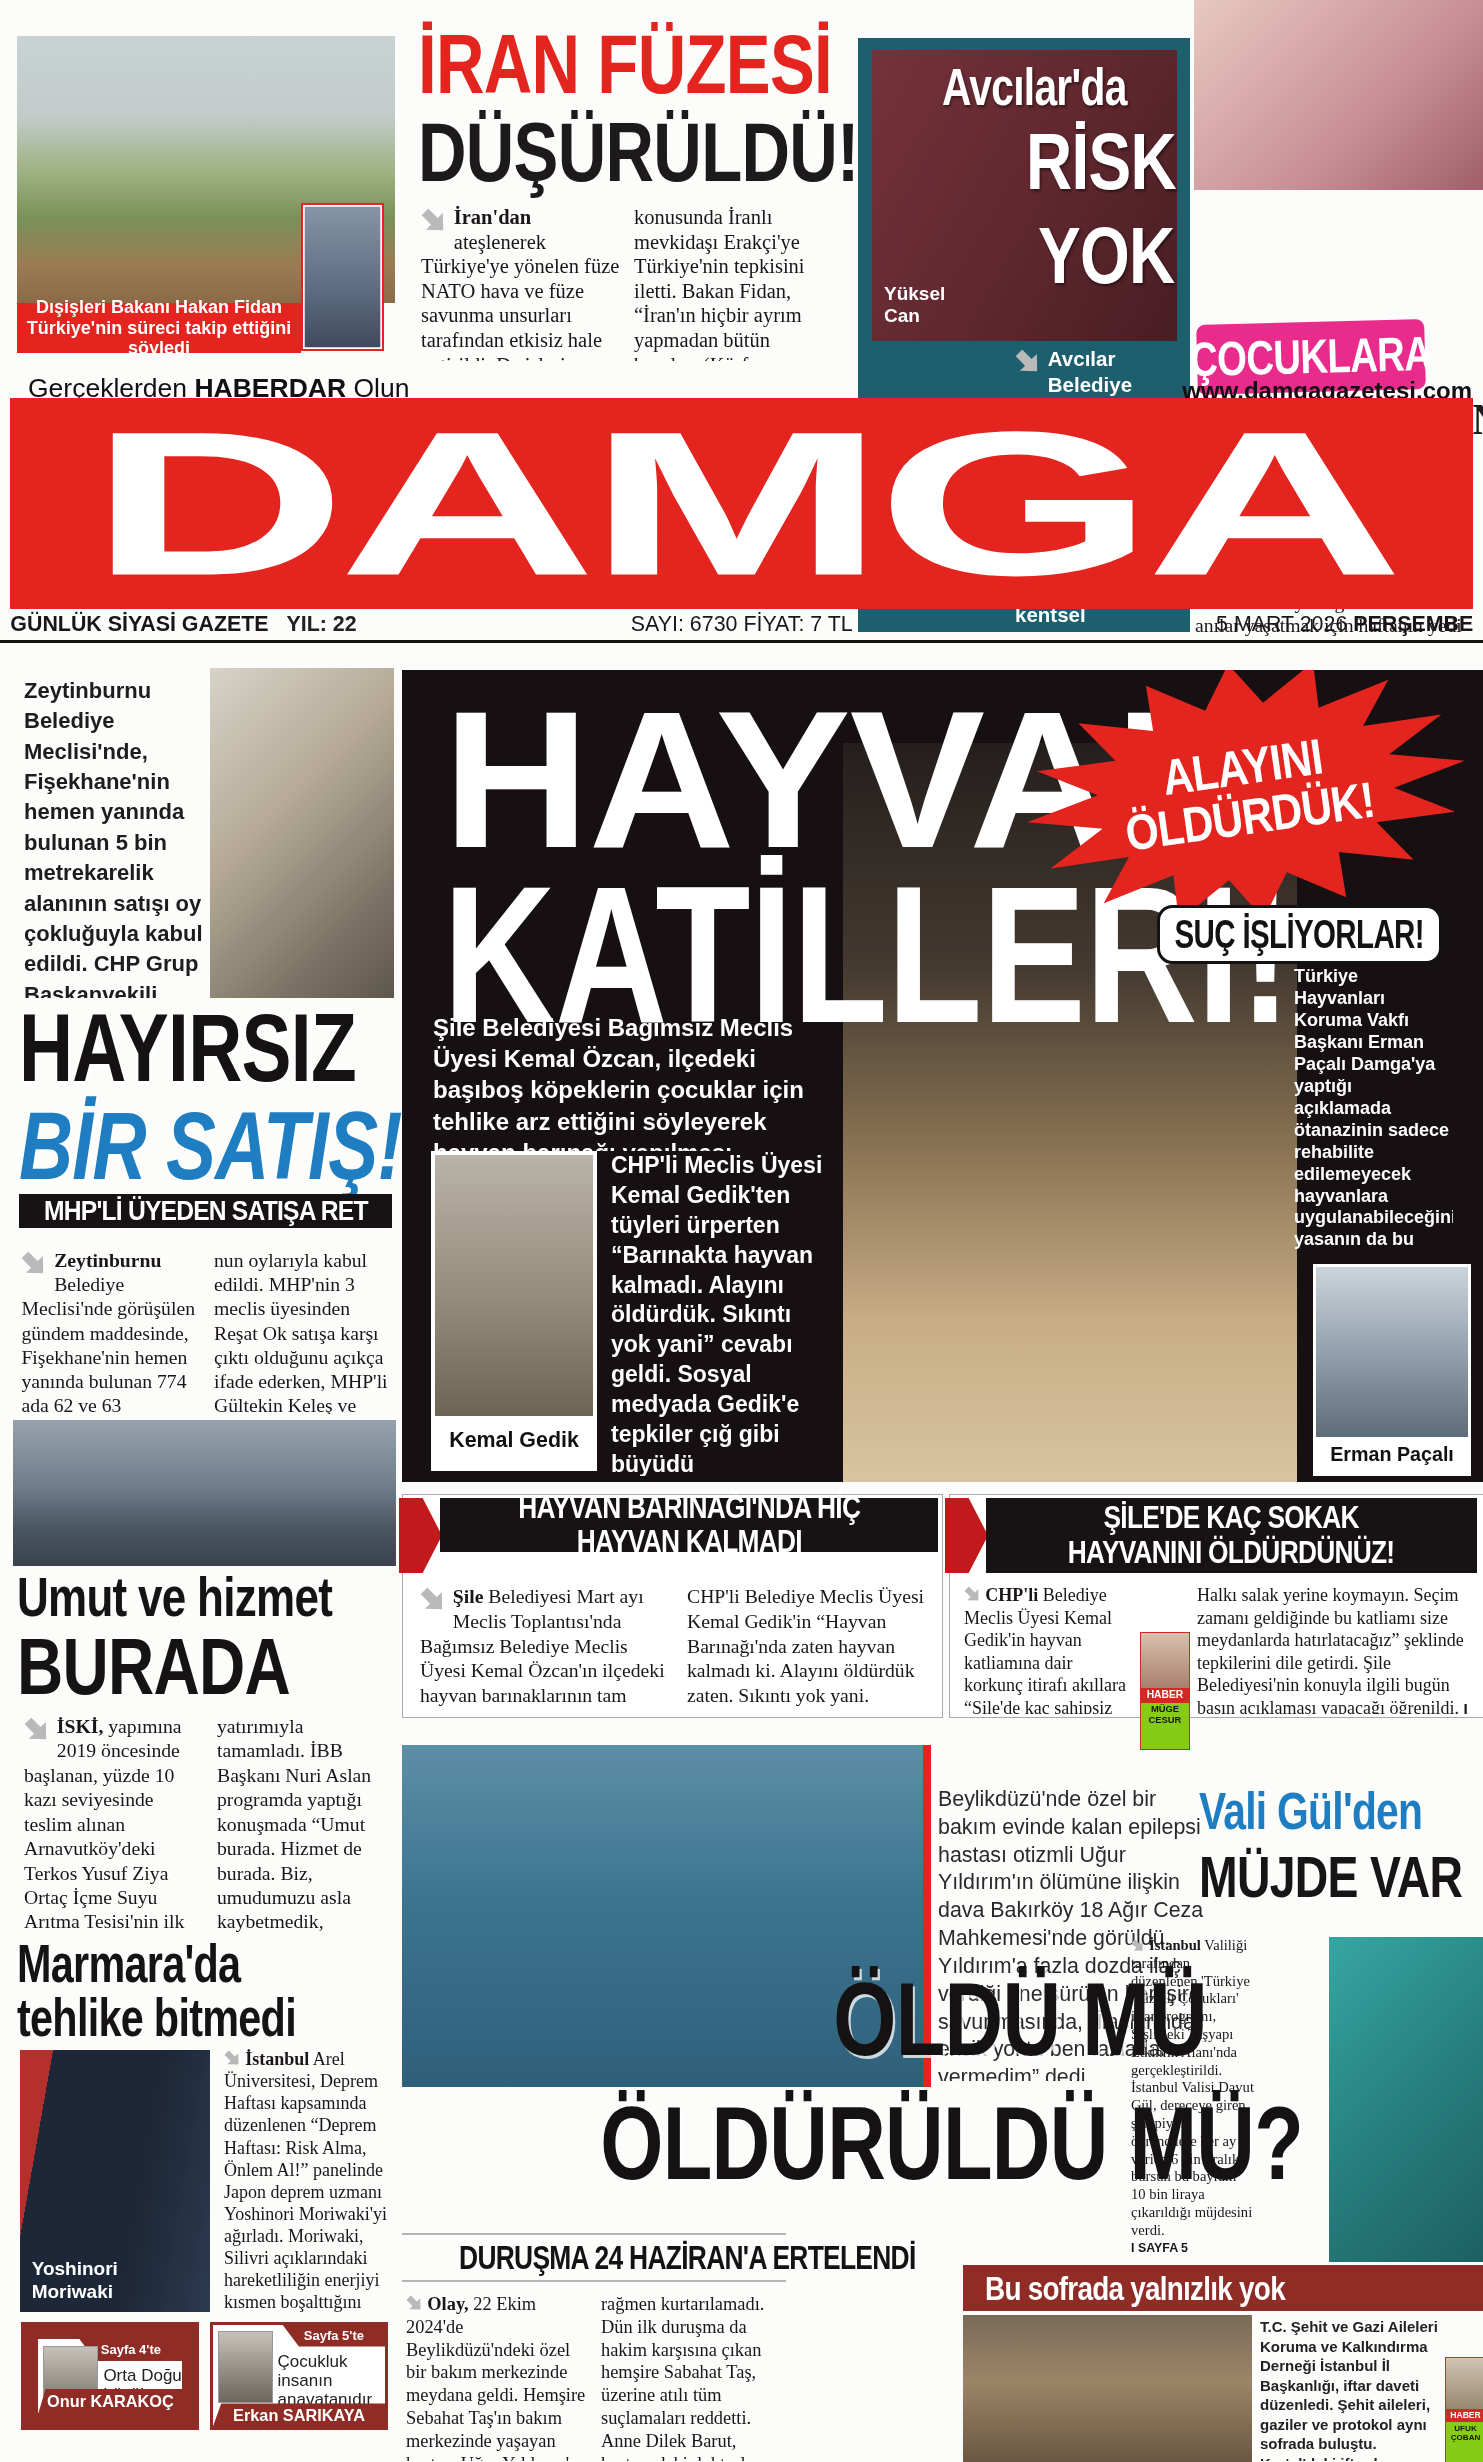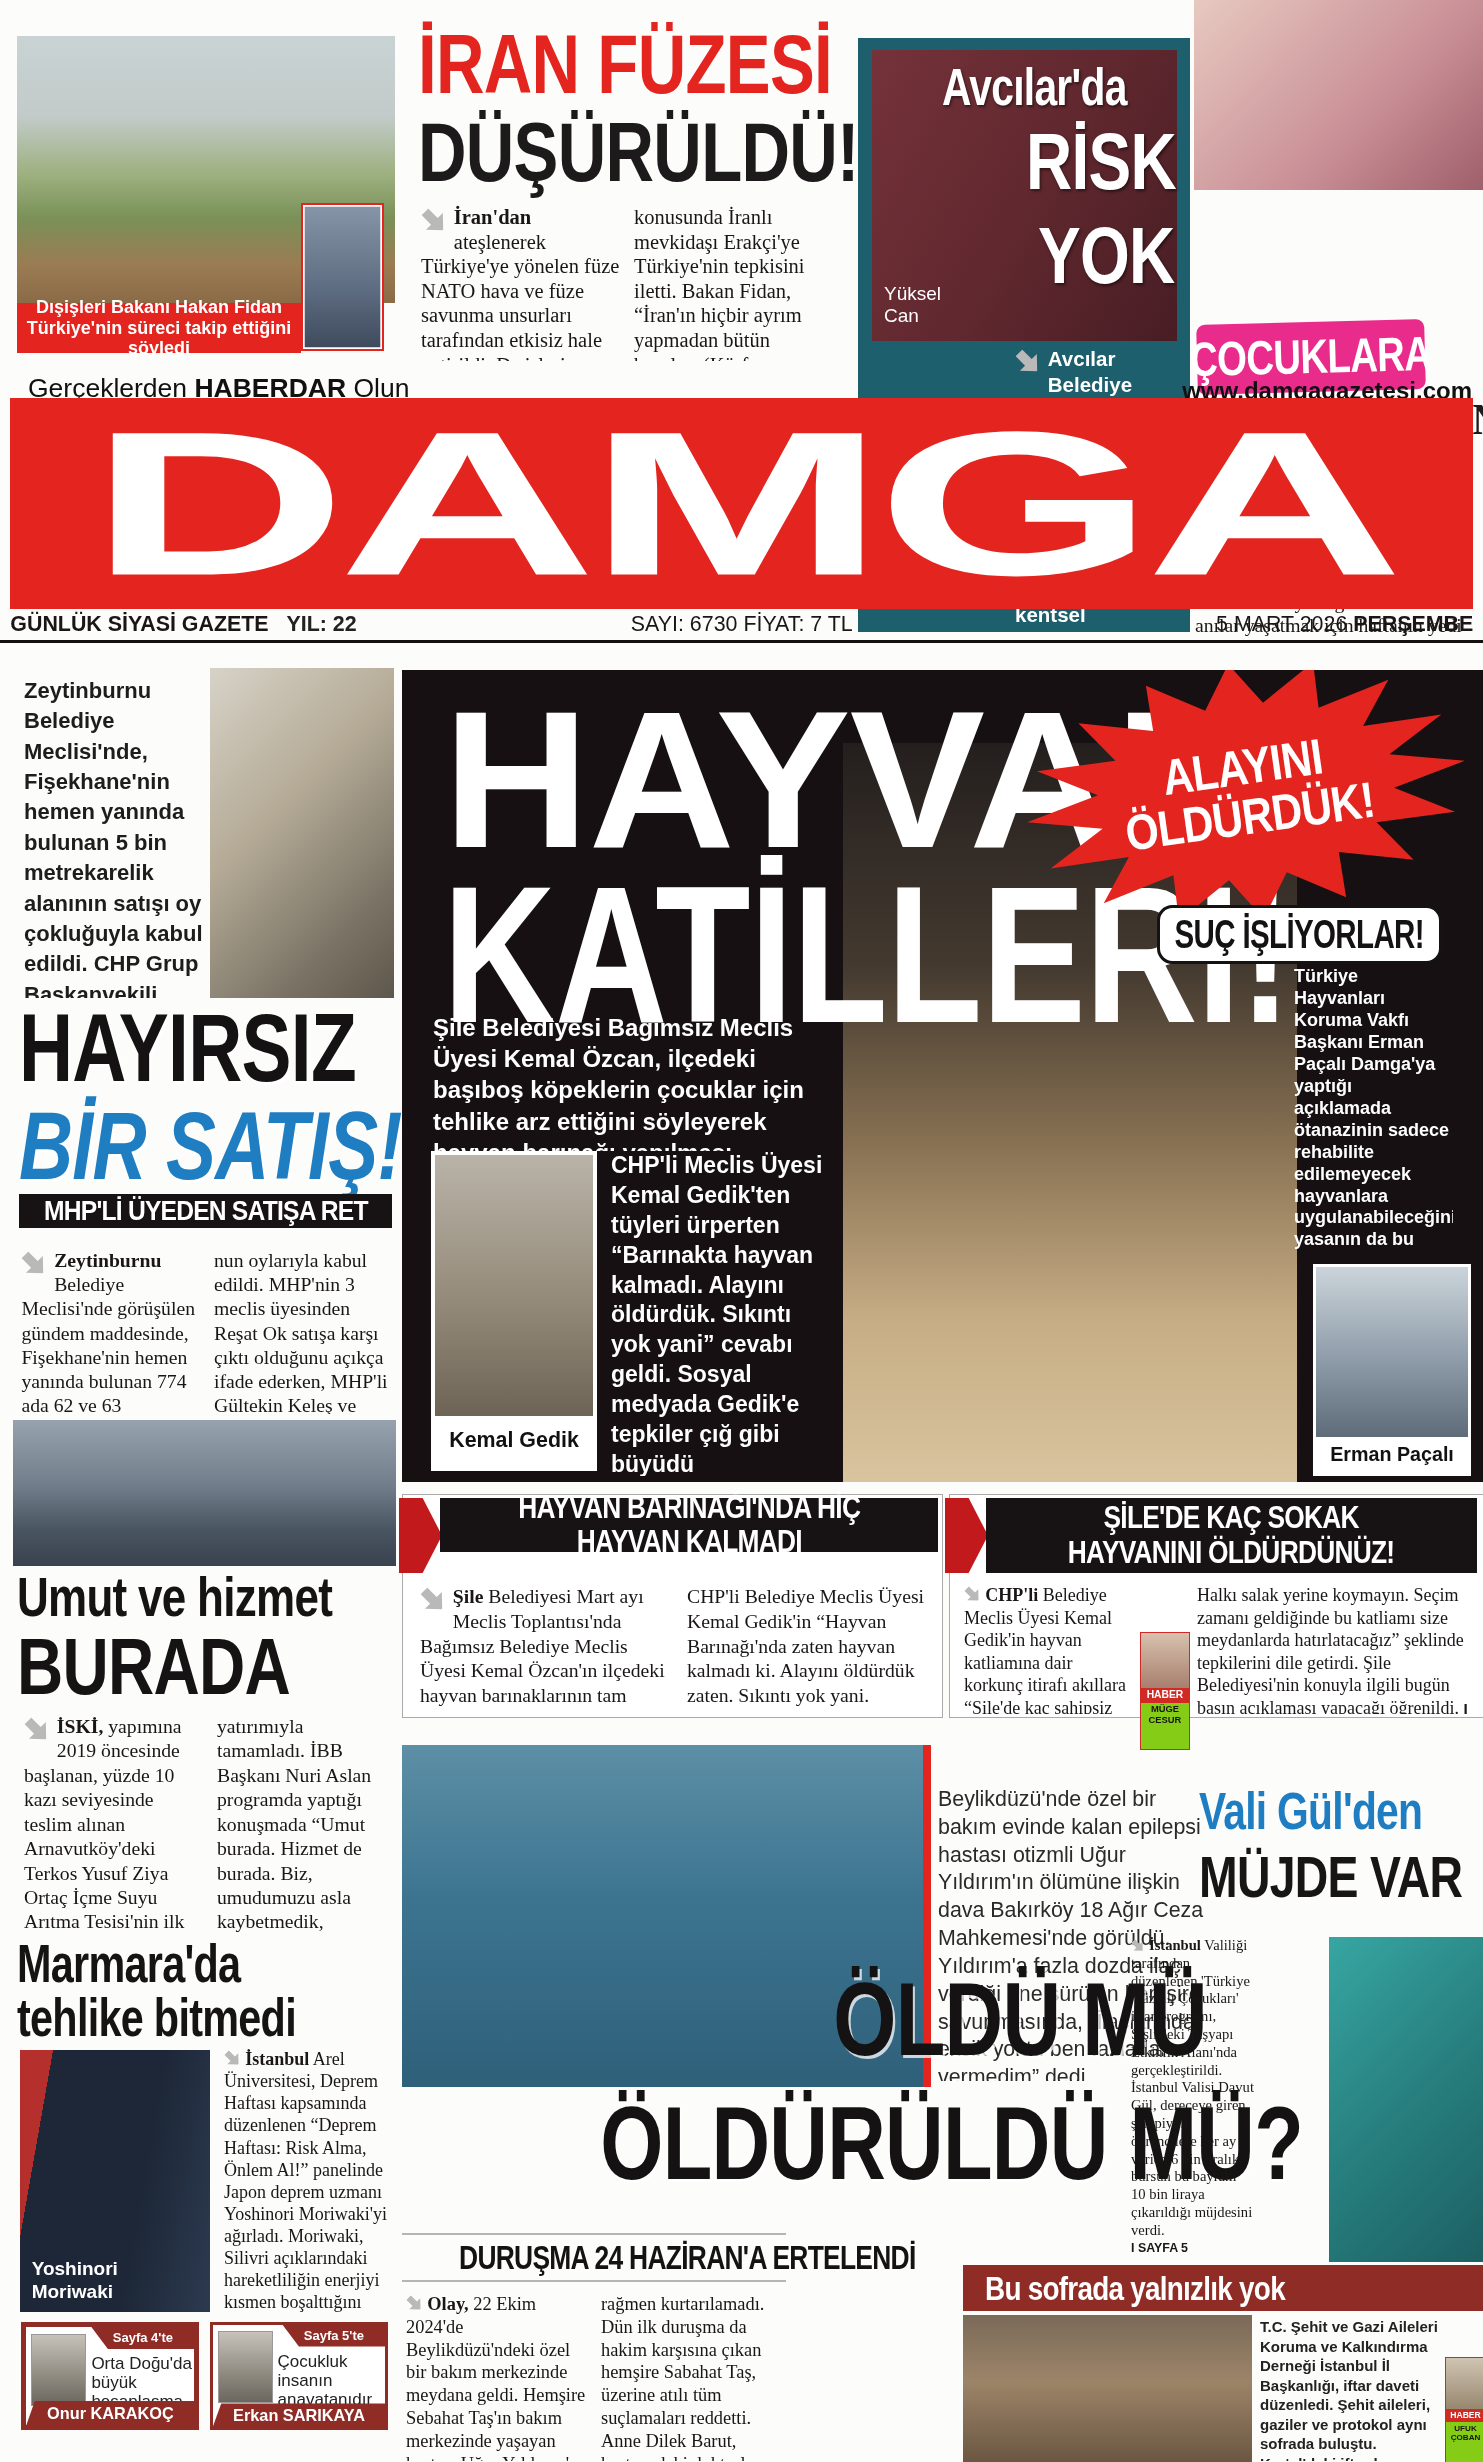--- a/index.html
+++ b/index.html
@@ -68,21 +68,21 @@
   </div>
 
   <div class="abs" style="left:858px;top:38px;width:332px;height:594px;background:#1e5f6e;"></div>
   <div class="abs ph g-avc" style="left:872px;top:50px;width:305px;height:291px;"></div>
   <div class="abs hl" style="left:942px;top:62px;--fs:51px;--sc:.8;color:#fff;text-shadow:1.7px 1.7px 3.4px rgba(0,0,0,.5);">
     <span>Avcılar'da</span></div>
   <div class="abs hl" style="left:1026px;top:122px;--fs:80px;--sc:.8;color:#fff;text-shadow:1.7px 1.7px 3.4px rgba(0,0,0,.5);">
     <span>RİSK</span></div>
   <div class="abs hl" style="left:1038px;top:216px;--fs:80px;--sc:.8;color:#fff;text-shadow:1.7px 1.7px 3.4px rgba(0,0,0,.5);">
     <span>YOK</span></div>
-  <div class="abs" style="left:884px;top:283px;color:#fff;font-weight:400;font-size:19px;line-height:1.15;">
+  <div class="abs" style="left:884px;top:283px;color:#fff;font-weight:700;font-size:19px;line-height:1.15;">
     <div>Yüksel</div>
     <div>Can</div>
   </div>
   <div class="abs cond wtxt" style="left:1015px;top:346px;width:166px;height:279px;font-size:20.5px;line-height:1.25;overflow:hidden;">
     <span class="arr"></span><span class="lead">Avcılar</span><span> Belediye Meclisi'nin Mart ayı Meclis toplantısında konuşan Belediye Başkanvekili Yüksel Can, “Avcılar'da kentsel dönüşüm alanında yaptığımız çalışmalar sonuç verdi. Avcılar artık İstanbul'un en riskli 5 ilçesinden biri değil. Avcılar artık depreme karşı daha güvenli bir kent” dedi. Avcılar'da depreme dayanıklı yapılaşma için kararlı adımlar atıldığını belirten Can, son üç yıla ilişkin verileri paylaştı.</span>
     
   </div>
 
   <div class="abs ph g-kid" style="left:1194px;top:0;width:289px;height:190px;"></div>
   <div class="abs" style="left:1197px;top:322px;width:228px;height:70px;background:#e92c8c;border-radius:8.6px;transform:rotate(-1.5deg);display:flex;align-items:center;justify-content:center;">
@@ -219,21 +219,21 @@
     <div class="abs" style="left:12px;bottom:8.6px;color:#fff;font-weight:700;font-size:19px;line-height:1.2;">
       <div>Yoshinori</div>
       <div>Moriwaki</div>
     </div>
   </div>
   <div class="abs body-serif" style="left:224px;top:2048px;width:173px;height:267px;font-size:18px;line-height:1.23;overflow:hidden;">
     <span class="arr sm"></span><span class="serif lead">İstanbul</span><span class="serif"> Arel Üniversitesi, Deprem Haftası kapsamında düzenlenen “Deprem Haftası: Risk Alma, Önlem Al!” panelinde Japon deprem uzmanı Yoshinori Moriwaki'yi ağırladı. Moriwaki, Silivri açıklarındaki hareketliliğin enerjiyi kısmen boşalttığını söyleyerek “Türkiye deprem konusunda Japonya'dan daha tehlikeli” dedi.</span>
     
   </div>
 
-  <div class="abs" style="left:21.4px;top:2322px;width:178px;height:108px;background:#8f2c26;padding:5px;box-sizing:border-box;">
+  <div class="abs" style="left:21.4px;top:2322px;width:178px;height:108px;background:#8f2c26;padding:17px;box-sizing:border-box;">
     <div style="position:relative;background:#fff;width:100%;height:100%;overflow:hidden;">
       <div class="abs" style="right:0;top:0;width:103px;height:22px;background:#8f2c26;clip-path:polygon(0 0,100% 0,100% 100%,16% 100%);color:#fff;font-weight:700;font-size:13px;text-align:center;line-height:22px;">Sayfa 4'te</div>
       <div class="abs ph g-port" style="left:5.1px;top:6.8px;width:53px;height:70px;border:0.9px solid #999;"></div>
       <div class="abs" style="left:65px;top:27px;width:104px;font-size:17px;line-height:1.12;color:#222;">Orta Doğu'da büyük hesaplaşma</div>
       <div class="abs" style="left:0;bottom:0;width:100%;height:24px;background:#8f2c26;clip-path:polygon(5% 0,100% 0,100% 100%,0 100%);color:#fff;font-weight:700;font-size:16.3px;text-align:center;line-height:24px;">Onur KARAKOÇ</div>
     </div>
   </div>
   <div class="abs" style="left:210px;top:2322px;width:178px;height:108px;background:#8f2c26;padding:2.6px;box-sizing:border-box;">
     <div style="position:relative;background:#fff;width:100%;height:100%;overflow:hidden;">
       <div class="abs" style="right:0;top:0;width:103px;height:22px;background:#8f2c26;clip-path:polygon(0 0,100% 0,100% 100%,16% 100%);color:#fff;font-weight:700;font-size:13px;text-align:center;line-height:22px;">Sayfa 5'te</div>

